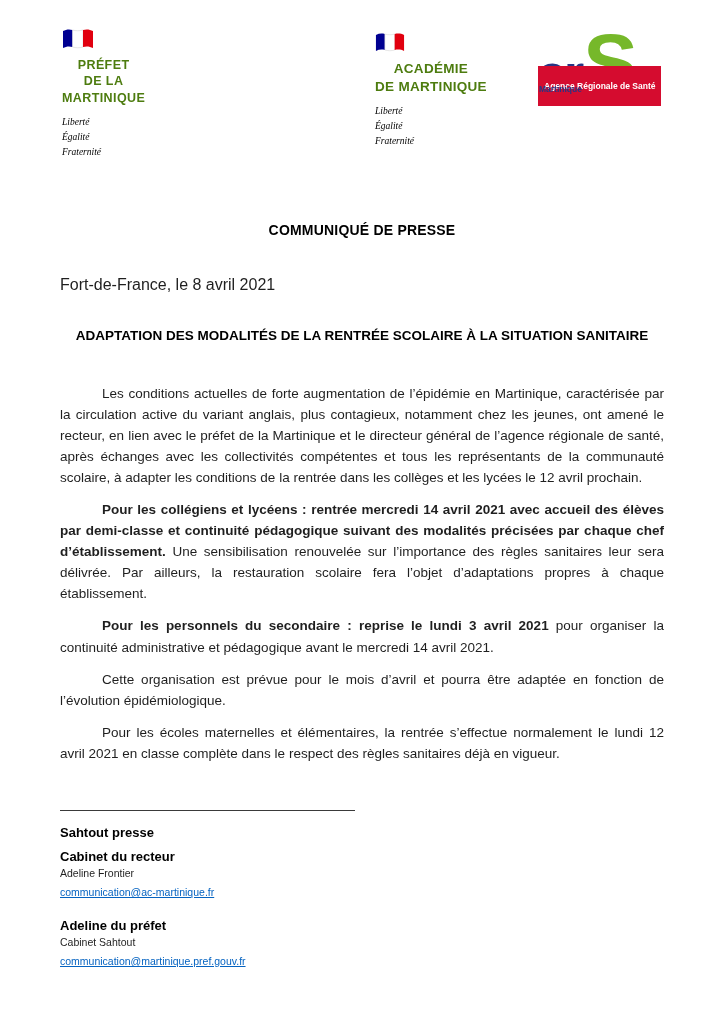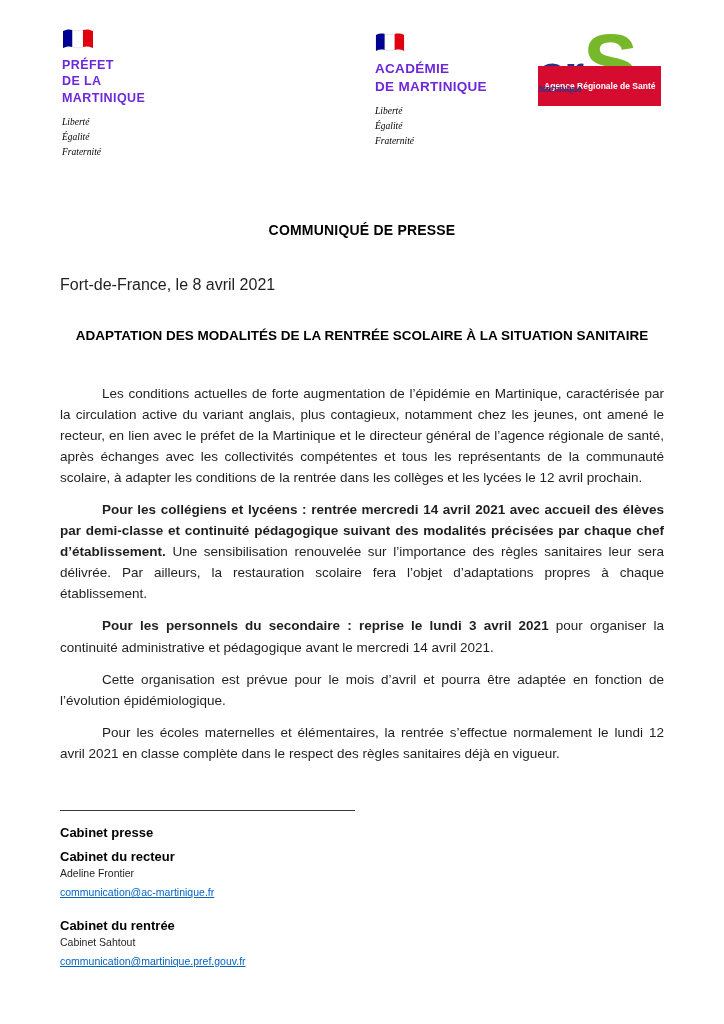--- a/index.html
+++ b/index.html
@@ -22,22 +22,23 @@
   .logo-prefet   { left: 2px;   top: 2px; }
   .logo-academie { left: 315px; top: 6px; }
   .logo-ars      { left: 478px; top: 0;  width: 172px; height: 100px; }
 
   .flag { display: block; margin-bottom: 7px; }
   .gov-title {
     font-weight: bold;
     font-size: 12.5px;
     line-height: 1.3;
     letter-spacing: 0.4px;
-    color: #6d28d9;
+    color: #4d7c0f;
     white-space: pre-line;
+    text-align: center;
   }
   .logo-academie .gov-title { font-size: 13.5px; letter-spacing: 0.3px; }
   .motto {
     font-family: "Liberation Serif", serif;
     font-style: italic;
     font-size: 9.5px;
     line-height: 1.6;
     margin-top: 9px;
     color: #000;
     white-space: pre-line;
@@ -186,28 +187,28 @@
     <p class="body-par">Les conditions actuelles de forte augmentation de l’épidémie en Martinique, caractérisée par la circulation active du variant anglais, plus contagieux, notamment chez les jeunes, ont amené le recteur, en lien avec le préfet de la Martinique et le directeur général de l’agence régionale de santé, après échanges avec les collectivités compétentes et tous les représentants de la communauté scolaire, à adapter les conditions de la rentrée dans les collèges et les lycées le 12 avril prochain.</p>
     <p class="body-par"><span class="bold">Pour les collégiens et lycéens : rentrée mercredi 14 avril 2021 avec accueil des élèves par demi-classe et continuité pédagogique suivant des modalités précisées par chaque chef d’établissement.</span><span> Une sensibilisation renouvelée sur l’importance des règles sanitaires leur sera délivrée. Par ailleurs, la restauration scolaire fera l’objet d’adaptations propres à chaque établissement.</span></p>
     <p class="body-par"><span class="bold">Pour les personnels du secondaire : reprise le lundi 3 avril 2021</span><span> pour organiser la continuité administrative et pédagogique avant le mercredi 14 avril 2021.</span></p>
     <p class="body-par">Cette organisation est prévue pour le mois d’avril et pourra être adaptée en fonction de l’évolution épidémiologique.</p>
     <p class="body-par">Pour les écoles maternelles et élémentaires, la rentrée s’effectue normalement le lundi 12 avril 2021 en classe complète dans le respect des règles sanitaires déjà en vigueur.</p>
   </div>
 
   <hr class="contact-sep">
 
   <div class="contact-section">
-    <div class="contact-title">Cabinet presse</div>
+    <div class="contact-title">Sahtout presse</div>
 
     <div class="contact-block">
       <div class="contact-role">Cabinet du recteur</div>
       <div class="contact-name">Adeline Frontier</div>
       <a class="contact-email">communication@ac-martinique.fr</a>
     </div>
 
     <div class="contact-block">
-      <div class="contact-role">Cabinet du rentrée</div>
+      <div class="contact-role">Adeline du préfet</div>
       <div class="contact-name">Cabinet Sahtout</div>
       <a class="contact-email">communication@martinique.pref.gouv.fr</a>
     </div>
   </div>
 
 </div>
 
 </body></html>

